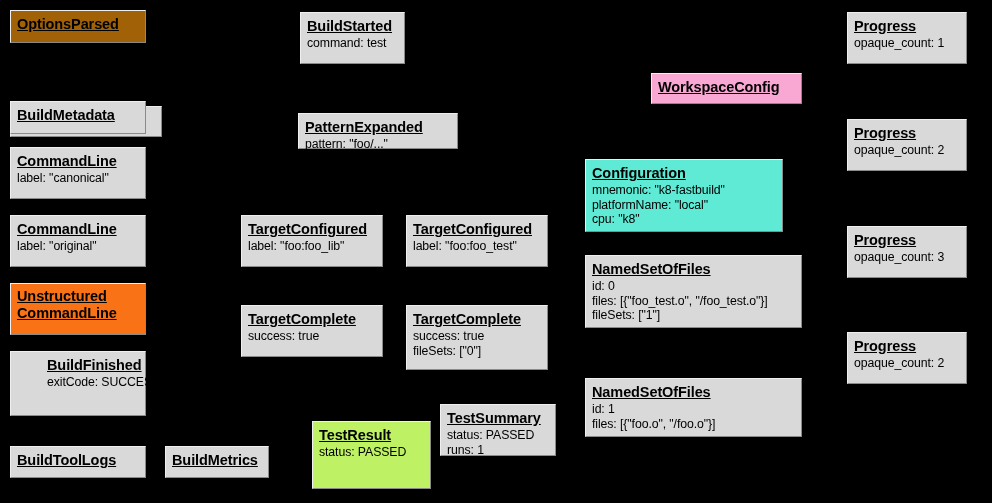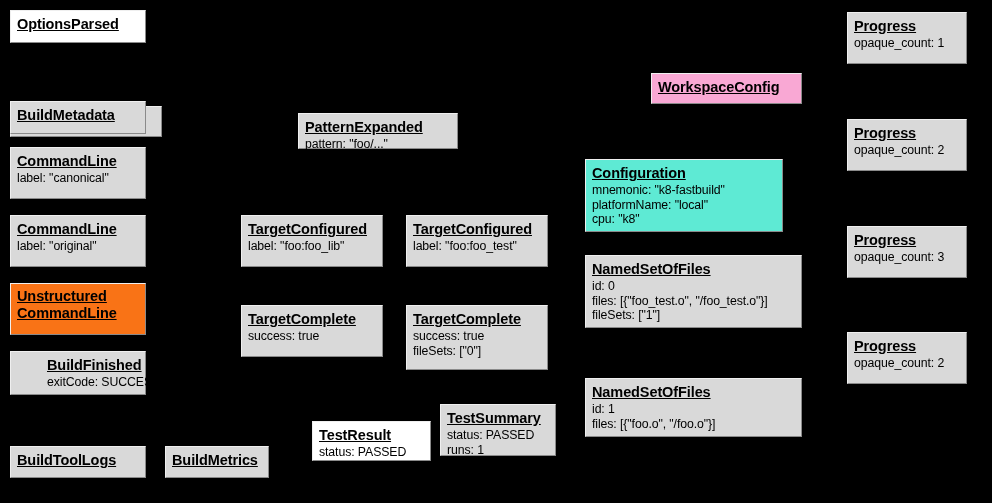--- a/index.html
+++ b/index.html
@@ -50,53 +50,56 @@
     white-space: pre;
   }
   .title-only .node-title {
     margin-bottom: 0;
   }
 </style>
 </head>
 <body>
 
 <div id="canvas" style="width: 992px; height: 503px; background: rgb(0, 0, 0);">
-    <div class="node title-only" style="left: 10px; top: 10px; width: 136px; height: 33px; background: #ffffff; color: rgb(0, 0, 0); border-color: rgb(239, 239, 239) rgb(138, 138, 138) rgb(138, 138, 138) rgb(239, 239, 239);"><span class="node-title">OptionsParsed</span></div>
+    <div class="node title-only" style="left: 10px; top: 10px; width: 136px; height: 33px; background: #a16207; color: rgb(0, 0, 0); border-color: rgb(239, 239, 239) rgb(138, 138, 138) rgb(138, 138, 138) rgb(239, 239, 239);"><span class="node-title">OptionsParsed</span></div>
     <div class="node title-only" style="left: 10px; top: 58px; width: 152px; height: 31px; background: rgb(217, 217, 217); color: rgb(0, 0, 0); border-color: rgb(239, 239, 239) rgb(138, 138, 138) rgb(138, 138, 138) rgb(239, 239, 239); margin-top: 48px;"><span class="node-title">WorkspaceStatus</span></div>
     <div class="node title-only" style="left: 10px; top: 101px; width: 136px; height: 33px; background: rgb(217, 217, 217); color: #000000; border-color: rgb(239, 239, 239) rgb(138, 138, 138) rgb(138, 138, 138) rgb(239, 239, 239);"><span class="node-title">BuildMetadata</span></div>
     <div class="node" style="left: 10px; top: 147px; width: 136px; height: 52px; background: rgb(217, 217, 217); color: rgb(0, 0, 0); border-color: rgb(239, 239, 239) rgb(138, 138, 138) rgb(138, 138, 138) rgb(239, 239, 239);"><span class="node-title">CommandLine</span><div class="node-fields">
         <span class="node-field">label: "canonical"</span>
       </div></div>
     <div class="node" style="left: 10px; top: 215px; width: 136px; height: 52px; background: rgb(217, 217, 217); color: rgb(0, 0, 0); border-color: rgb(239, 239, 239) rgb(138, 138, 138) rgb(138, 138, 138) rgb(239, 239, 239);"><span class="node-title">CommandLine</span><div class="node-fields">
         <span class="node-field">label: "original"</span>
       </div></div>
     <div class="node title-only" style="left: 10px; top: 283px; width: 136px; height: 52px; background: #f97316; color: rgb(0, 0, 0); border-color: rgb(239, 239, 239) rgb(138, 138, 138) rgb(138, 138, 138) rgb(239, 239, 239);"><span class="node-title">Unstructured
 CommandLine</span></div>
-    <div class="node" style="left: 10px; top: 351px; width: 136px; height: 44px; background: rgb(217, 217, 217); color: rgb(0, 0, 0); border-color: rgb(239, 239, 239) rgb(138, 138, 138) rgb(138, 138, 138) rgb(239, 239, 239); padding-left: 36px;"><span class="node-title">BuildFinished</span><div class="node-fields">
+    <div class="node" style="left: 10px; top: 351px; width: 136px; height: 65px; background: rgb(217, 217, 217); color: rgb(0, 0, 0); border-color: rgb(239, 239, 239) rgb(138, 138, 138) rgb(138, 138, 138) rgb(239, 239, 239); padding-left: 36px;"><span class="node-title">BuildFinished</span><div class="node-fields">
         <span class="node-field">exitCode: SUCCESS</span>
       </div></div>
     <div class="node title-only" style="left: 10px; top: 446px; width: 136px; height: 32px; background: rgb(217, 217, 217); color: rgb(0, 0, 0); border-color: rgb(239, 239, 239) rgb(138, 138, 138) rgb(138, 138, 138) rgb(239, 239, 239);"><span class="node-title">BuildToolLogs</span></div>
     <div class="node title-only" style="left: 165px; top: 446px; width: 104px; height: 32px; background: rgb(217, 217, 217); color: rgb(0, 0, 0); border-color: rgb(239, 239, 239) rgb(138, 138, 138) rgb(138, 138, 138) rgb(239, 239, 239);"><span class="node-title">BuildMetrics</span></div>
+    <div class="node" style="left: 300px; top: 12px; width: 105px; height: 52px; background: rgb(217, 217, 217); color: rgb(0, 0, 0); border-color: rgb(239, 239, 239) rgb(138, 138, 138) rgb(138, 138, 138) rgb(239, 239, 239);"><span class="node-title">BuildStarted</span><div class="node-fields">
+        <span class="node-field">command: test</span>
+      </div></div>
     <div class="node" style="left: 298px; top: 113px; width: 160px; height: 36px; background: rgb(217, 217, 217); color: #000000; border-color: rgb(239, 239, 239) rgb(138, 138, 138) rgb(138, 138, 138) rgb(239, 239, 239);"><span class="node-title">PatternExpanded</span><div class="node-fields">
         <span class="node-field">pattern: "foo/..."</span>
       </div></div>
     <div class="node" style="left: 241px; top: 215px; width: 142px; height: 52px; background: rgb(217, 217, 217); color: rgb(0, 0, 0); border-color: rgb(239, 239, 239) rgb(138, 138, 138) rgb(138, 138, 138) rgb(239, 239, 239);"><span class="node-title">TargetConfigured</span><div class="node-fields">
         <span class="node-field">label: "foo:foo_lib"</span>
       </div></div>
     <div class="node" style="left: 406px; top: 215px; width: 142px; height: 52px; background: rgb(217, 217, 217); color: rgb(0, 0, 0); border-color: rgb(239, 239, 239) rgb(138, 138, 138) rgb(138, 138, 138) rgb(239, 239, 239);"><span class="node-title">TargetConfigured</span><div class="node-fields">
         <span class="node-field">label: "foo:foo_test"</span>
       </div></div>
     <div class="node" style="left: 241px; top: 305px; width: 142px; height: 52px; background: rgb(217, 217, 217); color: rgb(0, 0, 0); border-color: rgb(239, 239, 239) rgb(138, 138, 138) rgb(138, 138, 138) rgb(239, 239, 239);"><span class="node-title">TargetComplete</span><div class="node-fields">
         <span class="node-field">success: true</span>
       </div></div>
     <div class="node" style="left: 406px; top: 305px; width: 142px; height: 65px; background: rgb(217, 217, 217); color: rgb(0, 0, 0); border-color: rgb(239, 239, 239) rgb(138, 138, 138) rgb(138, 138, 138) rgb(239, 239, 239);"><span class="node-title">TargetComplete</span><div class="node-fields">
         <span class="node-field">success: true</span>
         <span class="node-field">fileSets: ["0"]</span>
       </div></div>
-    <div class="node" style="left: 312px; top: 421px; width: 119px; height: 40px; background: #ffffff; color: rgb(0, 0, 0); border-color: rgb(239, 239, 239) rgb(138, 138, 138) rgb(138, 138, 138) rgb(239, 239, 239);"><span class="node-title">TestResult</span><div class="node-fields">
+    <div class="node" style="left: 312px; top: 421px; width: 119px; height: 68px; background: #bef264; color: rgb(0, 0, 0); border-color: rgb(239, 239, 239) rgb(138, 138, 138) rgb(138, 138, 138) rgb(239, 239, 239);"><span class="node-title">TestResult</span><div class="node-fields">
         <span class="node-field">status: PASSED</span>
       </div></div>
     <div class="node" style="left: 440px; top: 404px; width: 116px; height: 52px; background: rgb(217, 217, 217); color: rgb(0, 0, 0); border-color: rgb(239, 239, 239) rgb(138, 138, 138) rgb(138, 138, 138) rgb(239, 239, 239);"><span class="node-title">TestSummary</span><div class="node-fields">
         <span class="node-field">status: PASSED</span>
         <span class="node-field">runs: 1</span>
       </div></div>
     <div class="node title-only" style="left: 651px; top: 73px; width: 151px; height: 31px; background: #f9a8d4; color: rgb(0, 0, 0); border-color: rgb(239, 239, 239) rgb(138, 138, 138) rgb(138, 138, 138) rgb(239, 239, 239);"><span class="node-title">WorkspaceConfig</span></div>
     <div class="node" style="left: 585px; top: 159px; width: 198px; height: 73px; background: #5eead4; color: rgb(0, 0, 0); border-color: rgb(239, 239, 239) rgb(138, 138, 138) rgb(138, 138, 138) rgb(239, 239, 239);"><span class="node-title">Configuration</span><div class="node-fields">
         <span class="node-field">mnemonic: "k8-fastbuild"</span>
         <span class="node-field">platformName: "local"</span>

